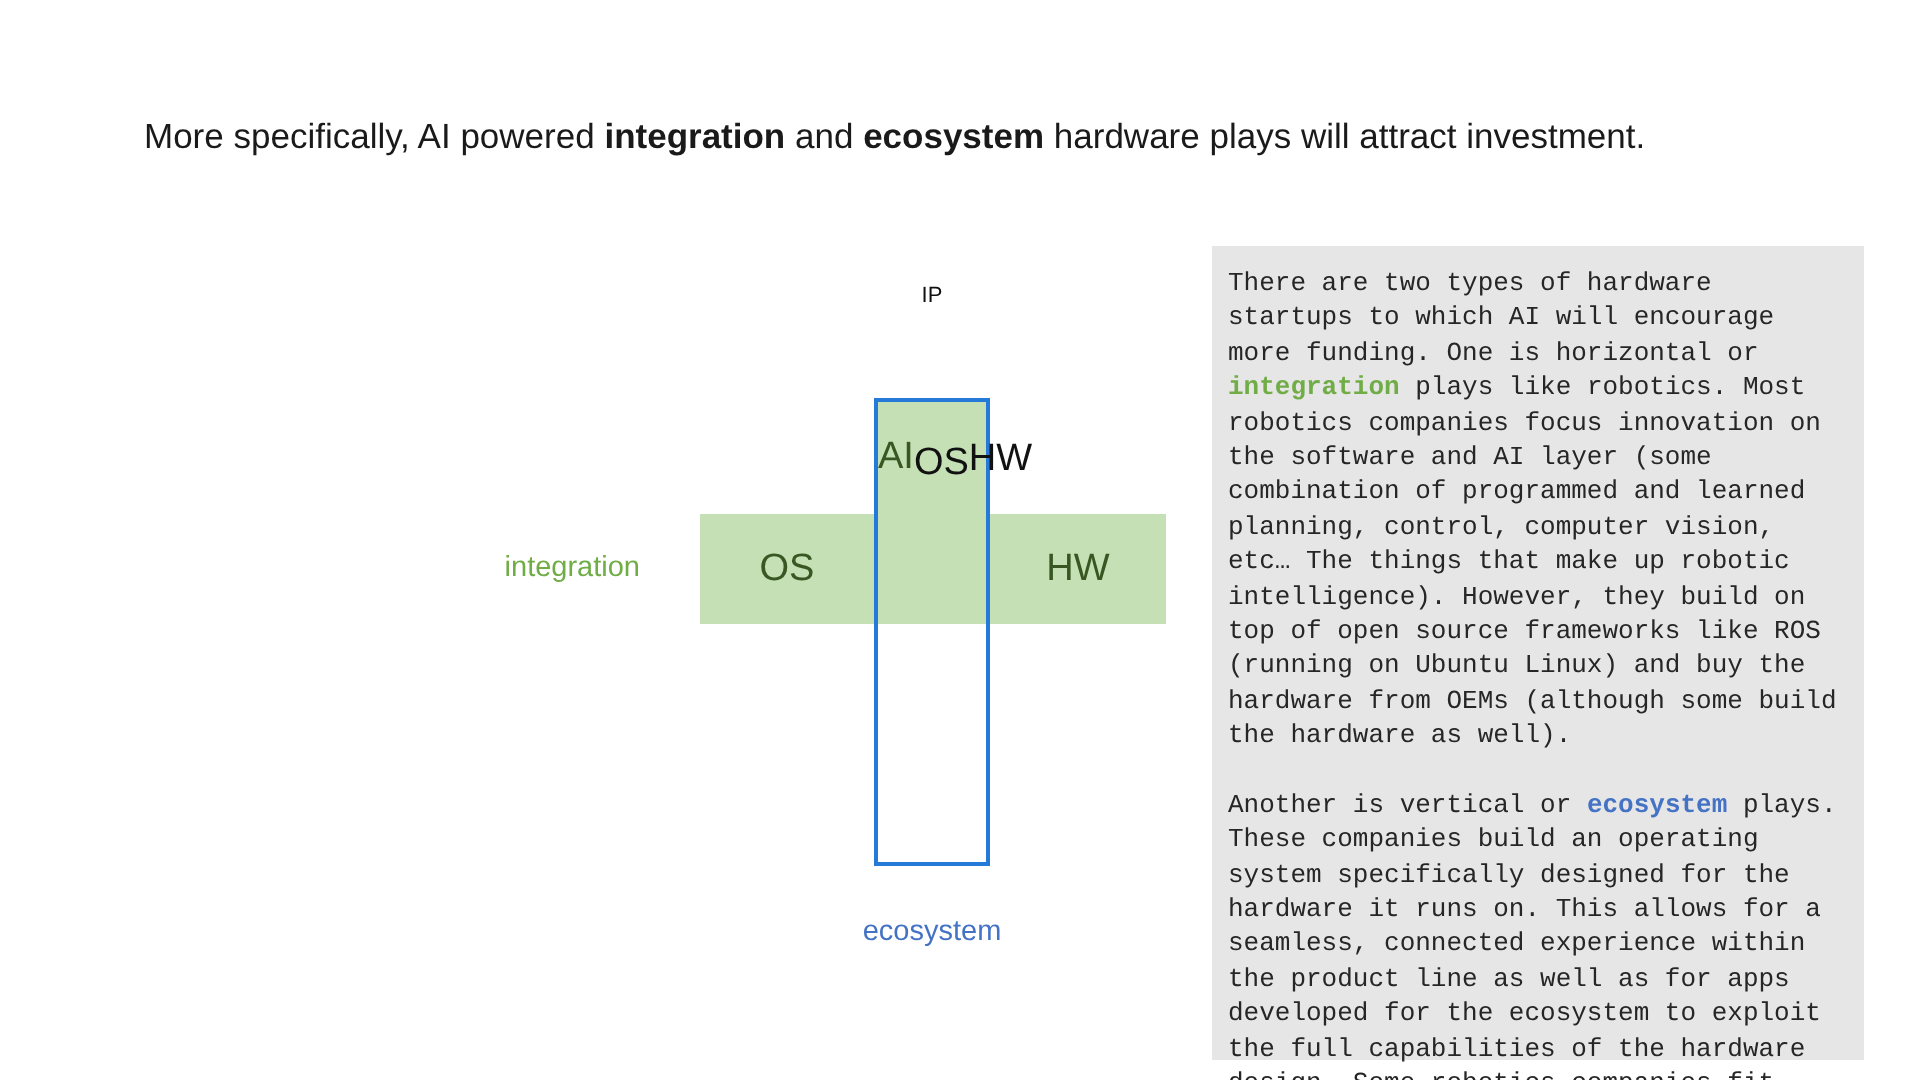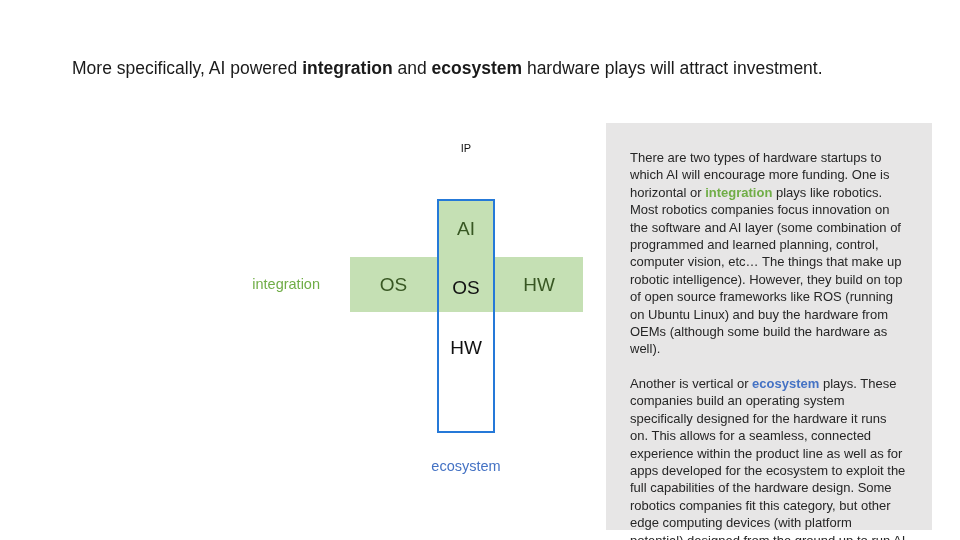--- a/index.html
+++ b/index.html
@@ -44,21 +44,21 @@
   .h-bar .cell.left  { width: 87px; }
   .h-bar .cell.mid   { width: 58px; }
   .h-bar .cell.right { width: 88px; }
 
   
   .v-rect {
     position: absolute;
     left: 437px; top: 199px; width: 58px; height: 234px;
     border: 2px solid #2579D8;
     background: linear-gradient(to bottom, #C5E0B4 0px, #C5E0B4 111px, #ffffff 111px, #ffffff 100%);
-    display: flex; flex-direction: column;
+    display: flex; flex-direction: row;
   }
   .v-rect .cell {
     display: flex; align-items: center; justify-content: center;
     font-size: 19px;
   }
   .v-rect .cell.ai { height: 56px; color: #385723; }
   .v-rect .cell.sw { height: 55px; color: #385723; }
   .v-rect .cell.os { height: 62px; color: #111111; }
   .v-rect .cell.hw { height: 57px; color: #111111; }
 
@@ -78,21 +78,21 @@
 
   
   .notes-panel {
     position: absolute;
     left: 606px; top: 123px; width: 326px; height: 407px;
     background: #E7E6E6;
     padding: 10px 9px 10px 8px;
     font-size: 13px; line-height: 17.4px;
     color: #262626;
   }
-  .notes-panel p { margin: 16px; }
+  .notes-panel p { margin: 0; font-family: Liberation Mono, monospace; }
   .notes-panel p + p { margin-top: 17px; }
   .hl-integration { color: #70AD47; font-weight: bold; }
   .hl-ecosystem   { color: #4472C4; font-weight: bold; }
 </style>
 </head>
 <body>
 
 <div class="slide">
 
   <div class="title">

